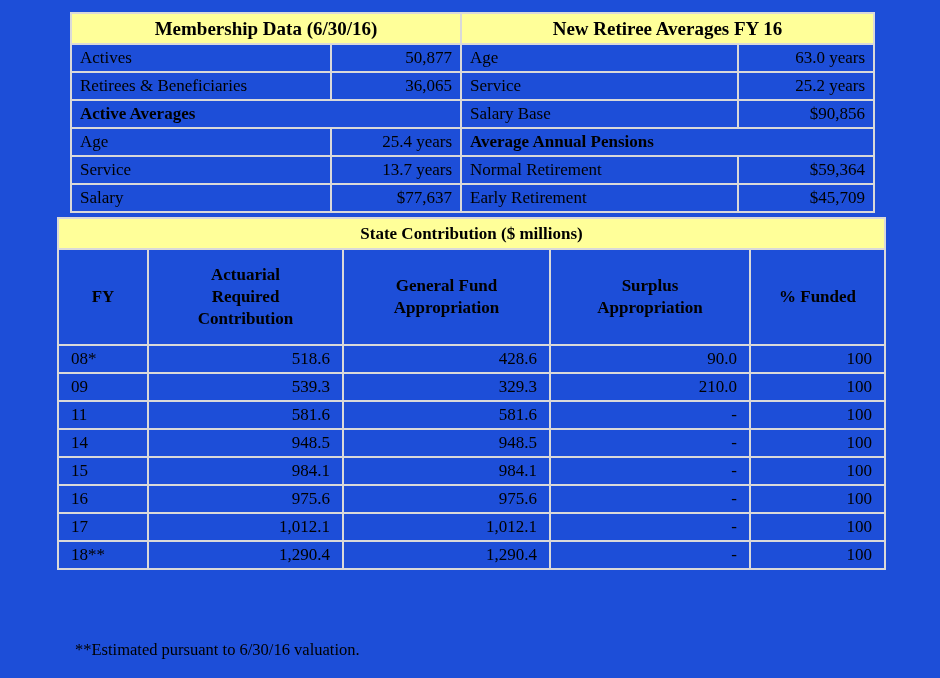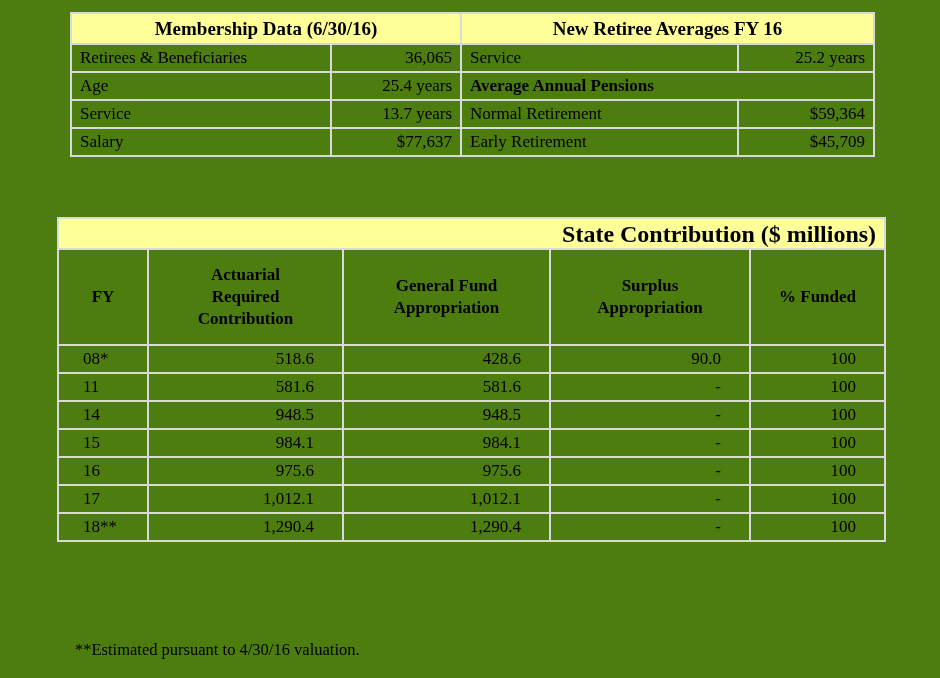--- a/index.html
+++ b/index.html
@@ -5,21 +5,21 @@
   html, body {
     margin: 0; padding: 0;
     background: #ffffff;
     font-family: "Liberation Serif", serif;
     color: #000000;
   }
   .page {
     position: relative;
     width: 940px;
     height: 678px;
-    background: #4d7c0f;
+    background: #1d4ed8;
     overflow: hidden;
   }
   table {
     border-collapse: collapse;
     table-layout: fixed;
     position: absolute;
   }
   td, th {
     border: 2px solid #d9d9d9;
     font-size: 17px;
@@ -40,36 +40,36 @@
     height: 27px;
   }
   .label { text-align: left; }
   .num   { text-align: right; }
   .section { font-weight: bold; }
   
   .state-table { left: 57px; top: 217px; width: 827px; }
   .state-table .title {
     background: #ffff99;
     font-weight: bold;
-    font-size: 24px;
-    text-align: right;
+    font-size: 17px;
+    text-align: center;
     height: 27px;
   }
   .state-table th.colhead {
     font-weight: bold;
     text-align: center;
     height: 70px;
     white-space: normal;
     line-height: 22px;
   }
   .state-table th.th-arc     { padding: 0 34px; }
   .state-table th.th-surplus { padding: 12px 42px; }
   .state-table td { height: 24px; }
-  .state-table td.fy  { text-align: left;  padding-left: 24px; margin-top: 8px; }
-  .state-table td.num { text-align: right; padding-right: 28px; }
+  .state-table td.fy  { text-align: left;  padding-left: 12px; margin-top: 8px; }
+  .state-table td.num { text-align: right; padding-right: 12px; }
   
   .footnote {
     position: absolute;
     left: 75px;
     top: 640px;
     font-size: 16.5px;
     white-space: nowrap;
   }
 </style>
 </head>
@@ -83,24 +83,35 @@
         <col style="width:130px">
       <col style="width:277px">
         <col style="width:136px">
     </colgroup>
     <tbody>
         <tr>
       <th class="title" colspan="2">Membership Data (6/30/16)</th>
       <th class="title" colspan="2">New Retiree Averages FY 16</th>
     </tr>
     <tr>
+      <td class="label">Actives</td>
+      <td class="num">50,877</td>
+      <td class="label">Age</td>
+      <td class="num">63.0 years</td>
+    </tr>
+    <tr>
       <td class="label">Retirees &amp; Beneficiaries</td>
       <td class="num">36,065</td>
       <td class="label">Service</td>
       <td class="num">25.2 years</td>
+    </tr>
+    <tr>
+      <td class="label section" colspan="2">Active Averages</td>
+      <td class="label">Salary Base</td>
+      <td class="num">$90,856</td>
     </tr>
     <tr>
       <td class="label">Age</td>
       <td class="num">25.4 years</td>
       <td class="label section" colspan="2">Average Annual Pensions</td>
     </tr>
     <tr>
       <td class="label">Service</td>
       <td class="num">13.7 years</td>
       <td class="label">Normal Retirement</td>
@@ -137,20 +148,27 @@
     </thead>
     <tbody>
         <tr>
       <td class="fy">08*</td>
       <td class="num">518.6</td>
       <td class="num">428.6</td>
       <td class="num">90.0</td>
       <td class="num">100</td>
     </tr>
         <tr>
+      <td class="fy">09</td>
+      <td class="num">539.3</td>
+      <td class="num">329.3</td>
+      <td class="num">210.0</td>
+      <td class="num">100</td>
+    </tr>
+        <tr>
       <td class="fy">11</td>
       <td class="num">581.6</td>
       <td class="num">581.6</td>
       <td class="num">-</td>
       <td class="num">100</td>
     </tr>
         <tr>
       <td class="fy">14</td>
       <td class="num">948.5</td>
       <td class="num">948.5</td>
@@ -181,15 +199,15 @@
         <tr>
       <td class="fy">18**</td>
       <td class="num">1,290.4</td>
       <td class="num">1,290.4</td>
       <td class="num">-</td>
       <td class="num">100</td>
     </tr>
       </tbody>
   </table>
 
-  <div class="footnote">**Estimated pursuant to 4/30/16 valuation.</div>
+  <div class="footnote">**Estimated pursuant to 6/30/16 valuation.</div>
 
 </div>
 
 </body></html>

